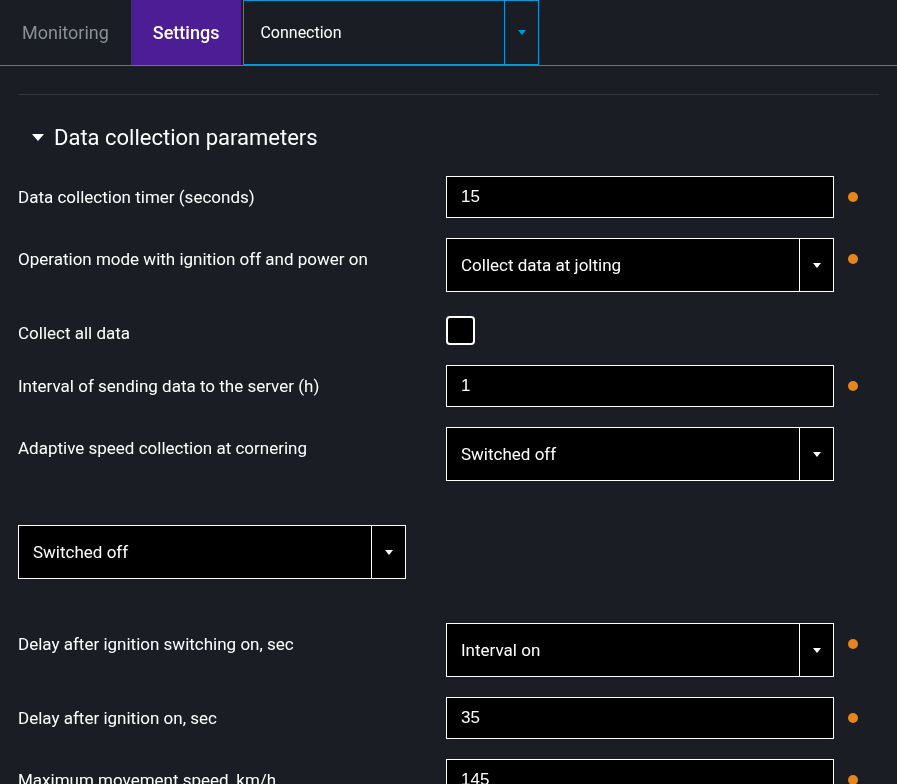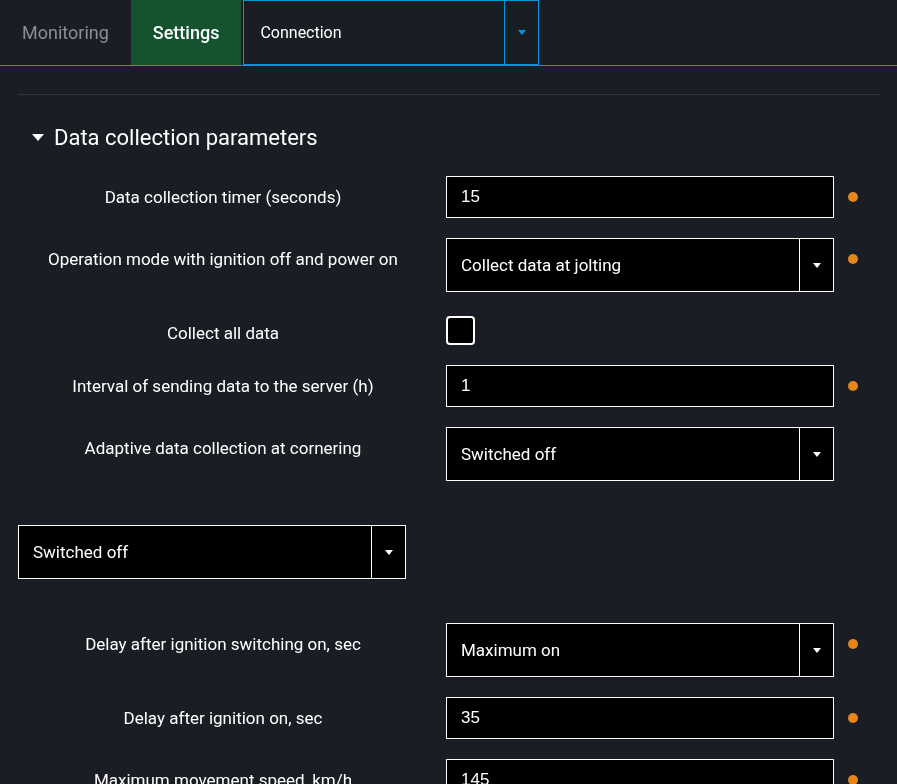--- a/index.html
+++ b/index.html
@@ -20,21 +20,21 @@
   }
   .tab {
     padding: 0 22px;
     display: flex;
     align-items: center;
     font-size: 18px;
     color: #8a8f96;
     cursor: pointer;
   }
   .tab.active {
-    background: #14532d;
+    background: #4c1d95;
     color: #fff;
     font-weight: 500;
   }
   .conn-select {
     display: flex;
     align-items: stretch;
     border: 1px solid #0099d6;
     margin-left: 2px;
   }
   .conn-label {
@@ -92,21 +92,21 @@
     display: flex;
     align-items: flex-start;
     margin-bottom: 20px;
   }
   .row.gap-lg {
     margin-bottom: 44px;
   }
   .label {
     width: 428px;
     padding-right: 18px;
-    text-align: center;
+    text-align: left;
     font-size: 17px;
     color: #fff;
     line-height: 1.35;
     padding-top: 10px;
   }
   .control {
     width: 388px;
     position: relative;
   }
   .dot {
@@ -212,21 +212,21 @@
 
   <div class="row">
     <div class="label">Interval of sending data to the server (h)</div>
     <div class="control">
       <input class="input" value="1" style="">
     </div>
     <div class="dot"></div>
   </div>
 
   <div class="row gap-lg">
-    <div class="label">Adaptive data collection at cornering</div>
+    <div class="label">Adaptive speed collection at cornering</div>
     <div class="control">
       <div class="select">
         <div class="select-text">Switched off</div>
         <div class="select-btn">
           <div class="caret caret-white"></div>
         </div>
       </div>
     </div>
   </div>
 
@@ -238,21 +238,21 @@
           <div class="caret caret-white"></div>
         </div>
       </div>
     </div>
   </div>
 
   <div class="row">
     <div class="label">Delay after ignition switching on, sec</div>
     <div class="control">
       <div class="select">
-        <div class="select-text">Maximum on</div>
+        <div class="select-text">Interval on</div>
         <div class="select-btn">
           <div class="caret caret-white"></div>
         </div>
       </div>
     </div>
     <div class="dot"></div>
   </div>
 
   <div class="row">
     <div class="label">Delay after ignition on, sec</div>

